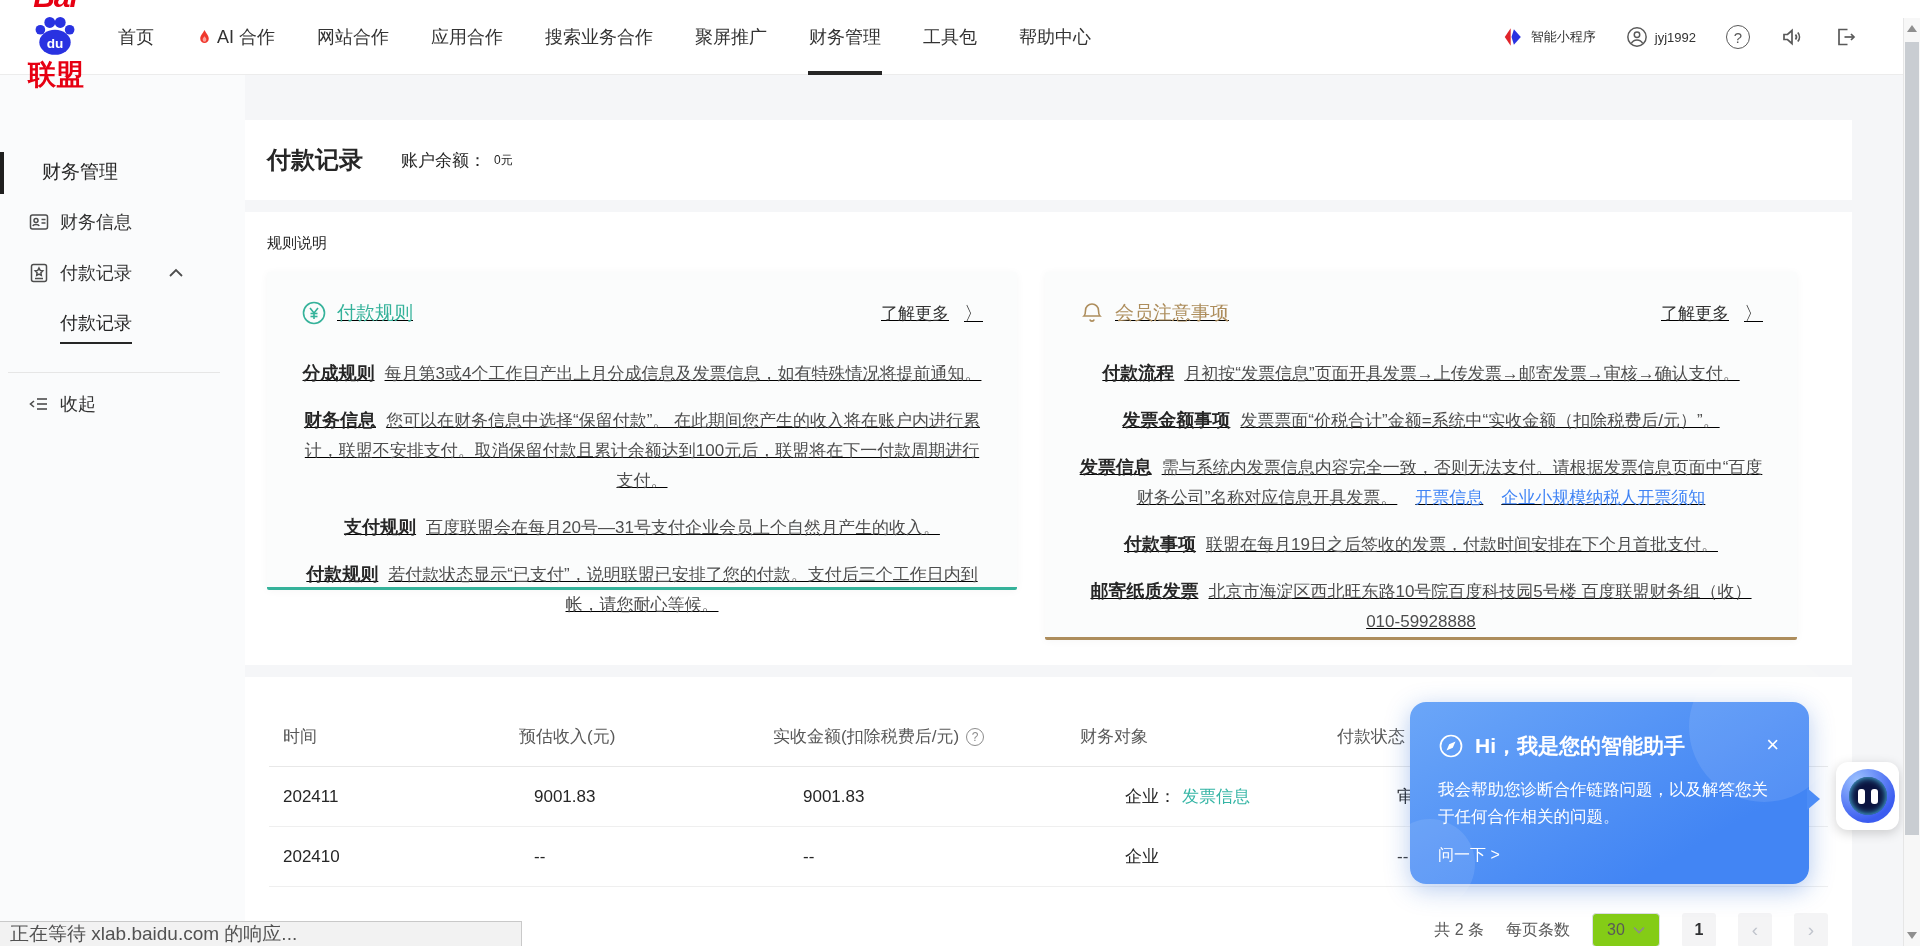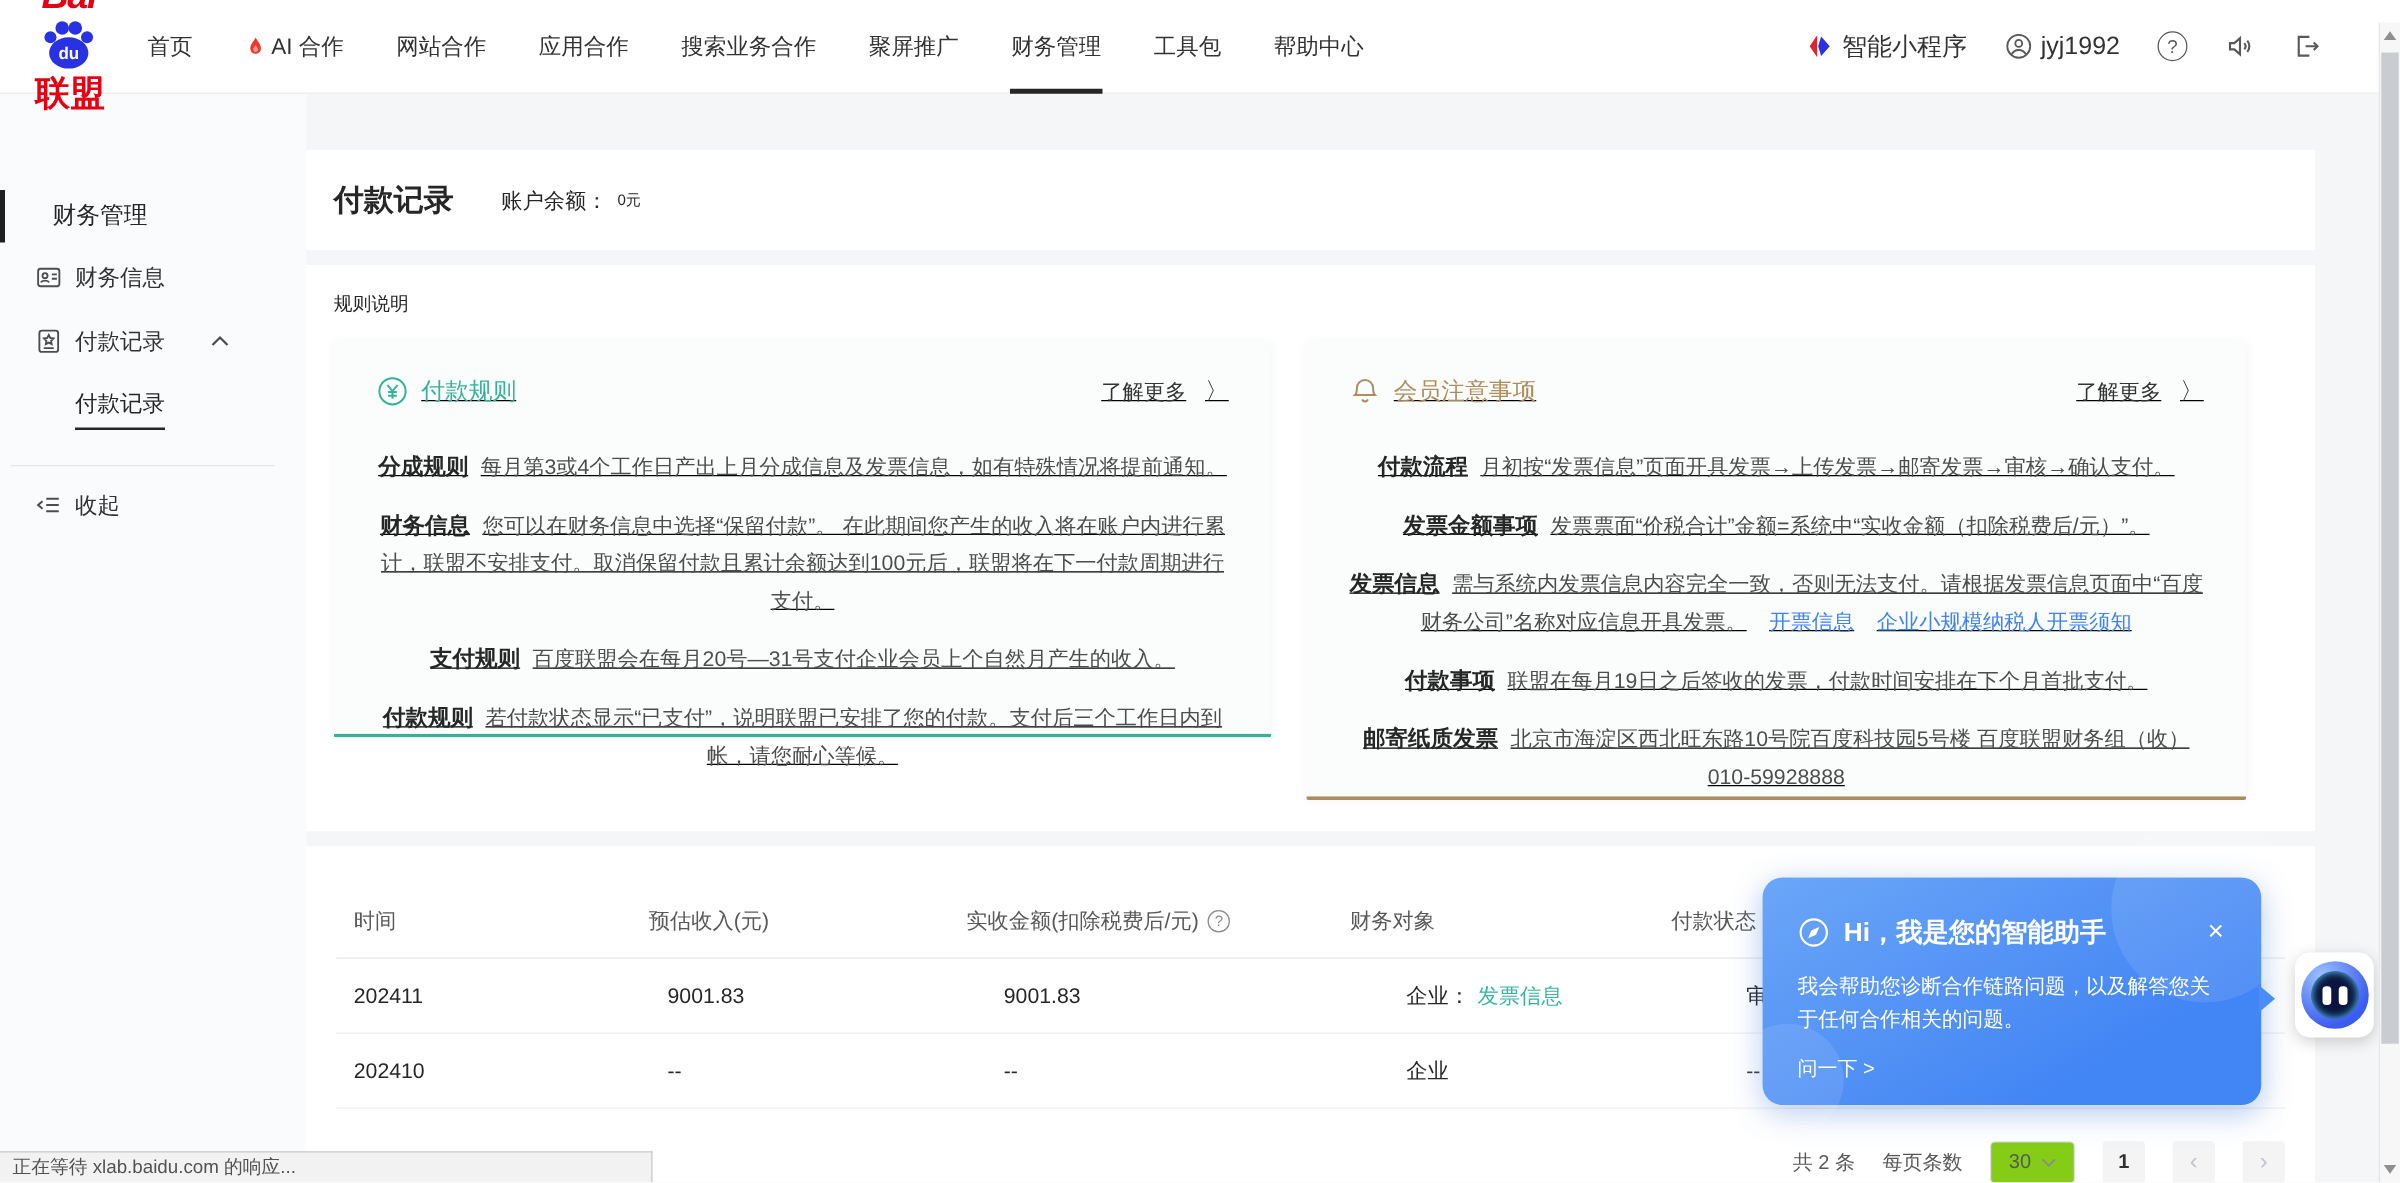--- a/index.html
+++ b/index.html
@@ -13,21 +13,21 @@
   .logo { display:flex; align-items:center; margin-right:34px; cursor:pointer;flex-direction:column; }
   .logo-bai { color:#e60012; font-weight:bold; font-size:30px; letter-spacing:-1px; font-style:italic; }
   .logo-union { color:#e60012; font-weight:bold; font-size:28px; margin-left:2px; }
   .nav-menu { display:flex; gap:42px; }
   .nav-item { position:relative; height:75px; display:flex; align-items:center; font-size:18px; color:#333;
     cursor:pointer; white-space:nowrap; }
   .nav-item.active::after { content:""; position:absolute; bottom:0; left:50%; transform:translateX(-50%);
     width:74px; height:4px; background:#262626; }
   .flame { display:inline-flex; margin-right:4px; }
   .nav-right { margin-left:auto; display:flex; align-items:center; gap:30px; margin-right:26px; }
-  .nav-chip { display:flex; align-items:center; gap:7px; font-size:20px; color:#333; cursor:pointer; }
+  .nav-chip { display:flex; align-items:center; gap:7px; font-size:13px; color:#333; cursor:pointer; }
   .round-icon { width:24px; height:24px; border:1.5px solid #595959; border-radius:50%;
     display:flex; align-items:center; justify-content:center; font-size:15px; color:#595959; cursor:pointer; }
 
   
   .sidebar { position:absolute; top:75px; left:0; width:245px; height:871px; background:#fafbfc; }
   .side-marker { position:absolute; left:0; top:75px; width:4px; height:42px; background:#1f1f1f; }
   .side-title { position:absolute; left:42px; top:84px; font-size:19px; color:#262626; }
   .side-item { position:absolute; left:0; width:245px; height:34px; display:flex; align-items:center; cursor:pointer; }
   .side-item .s-icon { position:absolute; left:28px; display:flex; }
   .side-item .s-label { position:absolute; left:60px; font-size:18px; color:#333; }
@@ -106,21 +106,21 @@
   .scrollbar { position:absolute; right:0; top:18px; bottom:0; width:17px; background:#f7f7f7;
     border-left:1px solid #e6e6e6; z-index:50; }
   .sb-arrow-up { position:absolute; top:7px; left:3px; width:0; height:0;
     border-left:5px solid transparent; border-right:5px solid transparent; border-bottom:7px solid #8f8f8f; cursor:pointer; }
   .sb-arrow-down { position:absolute; bottom:7px; left:3px; width:0; height:0;
     border-left:5px solid transparent; border-right:5px solid transparent; border-top:7px solid #8f8f8f; cursor:pointer; }
   .sb-thumb { position:absolute; top:24px; left:1px; width:14px; height:793px; background:#c9cdd2; cursor:pointer; }
 
   
   .statusbar { position:absolute; left:0; bottom:0; width:522px; height:25px; background:#f2f2f2;
-    border-top:1px solid #c9c9c9; border-right:1px solid #c9c9c9; font-size:15px; color:#525252;
+    border-top:1px solid #c9c9c9; border-right:1px solid #c9c9c9; font-size:19px; color:#525252;
     line-height:23px; padding-left:10px; z-index:60; }
 </style>
 </head>
 <body>
 
 <div id="app">
 
   <header class="topnav">
     <div class="logo">
       <span class="logo-bai">Bai</span>

